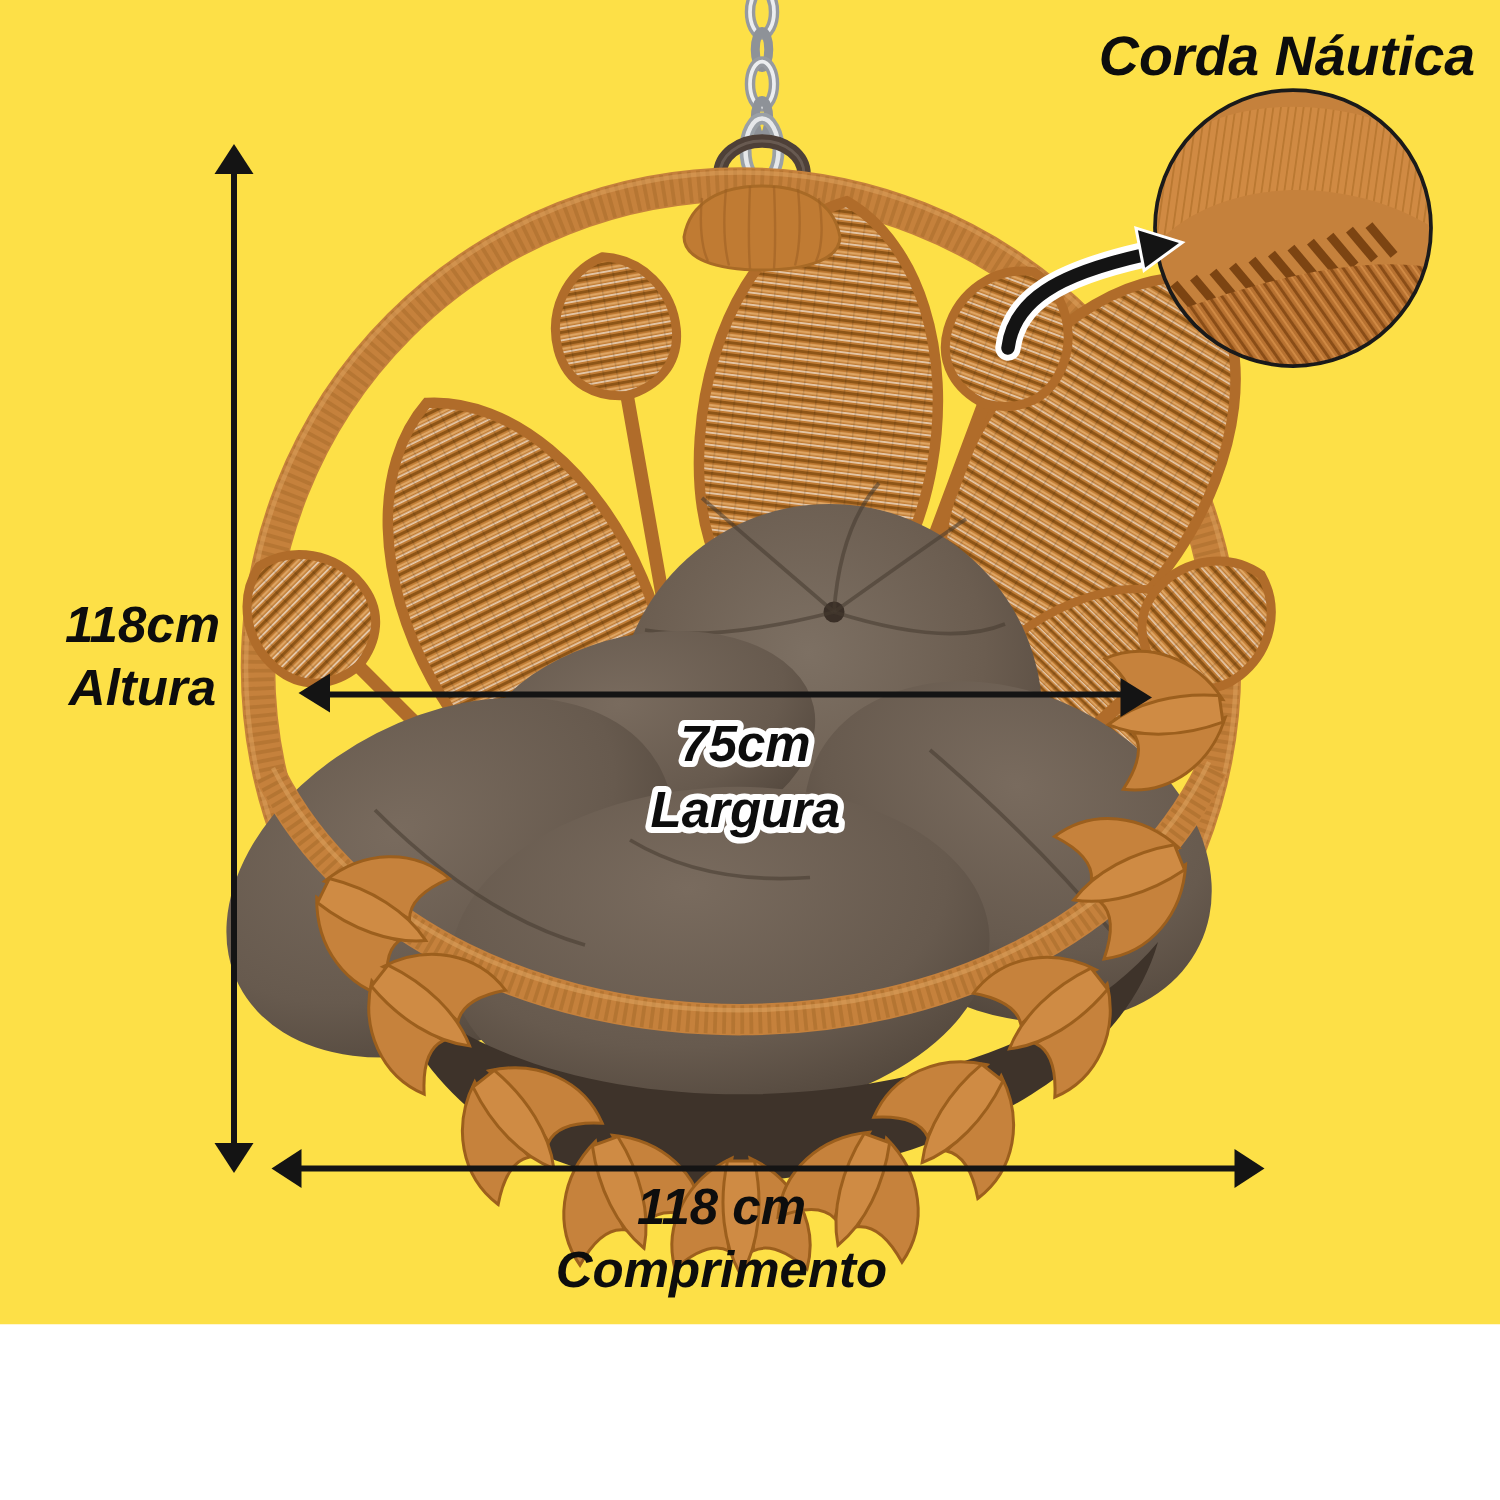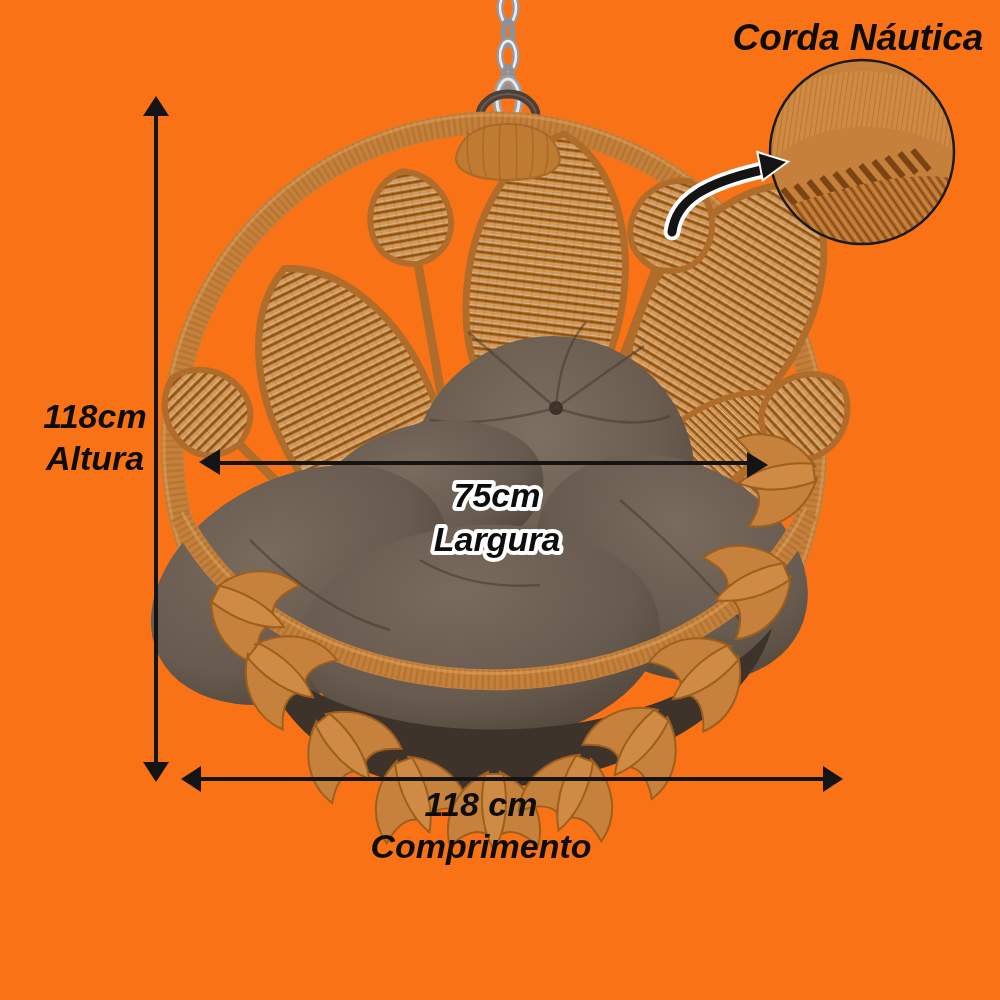--- a/index.html
+++ b/index.html
@@ -1,16 +1,16 @@
 <!DOCTYPE html>
 <html><head>
 <meta charset="utf-8">
 <style>
   html,body{margin:0;padding:0;background:#ffffff;}
-  .stage{position:relative;width:1000px;height:1000px;background:#f97316;overflow:hidden;text-decoration:underline;}
+  .stage{position:relative;width:1000px;height:883px;background:#fde047;overflow:hidden;text-decoration:underline;}
   svg{position:absolute;left:0;top:0;}
   .dim-text{font-family:"Liberation Sans",sans-serif;font-weight:bold;font-style:italic;
             font-size:34px;fill:#0d0d0d;text-anchor:middle;}
   .callout-text{font-family:"Liberation Sans",sans-serif;font-weight:bold;font-style:italic;
             font-size:37px;fill:#0d0d0d;text-anchor:middle;}
   .outlined{stroke:#ffffff;stroke-width:8;paint-order:stroke;stroke-linejoin:round;}
   .stem{stroke:#b06c2a;stroke-width:9;stroke-linecap:round;fill:none;}
   .crease{stroke:#453a30;stroke-width:2.5;fill:none;opacity:.55;}
   .dimline{stroke:#141414;stroke-width:4;}
   .dimhead{fill:#141414;}

